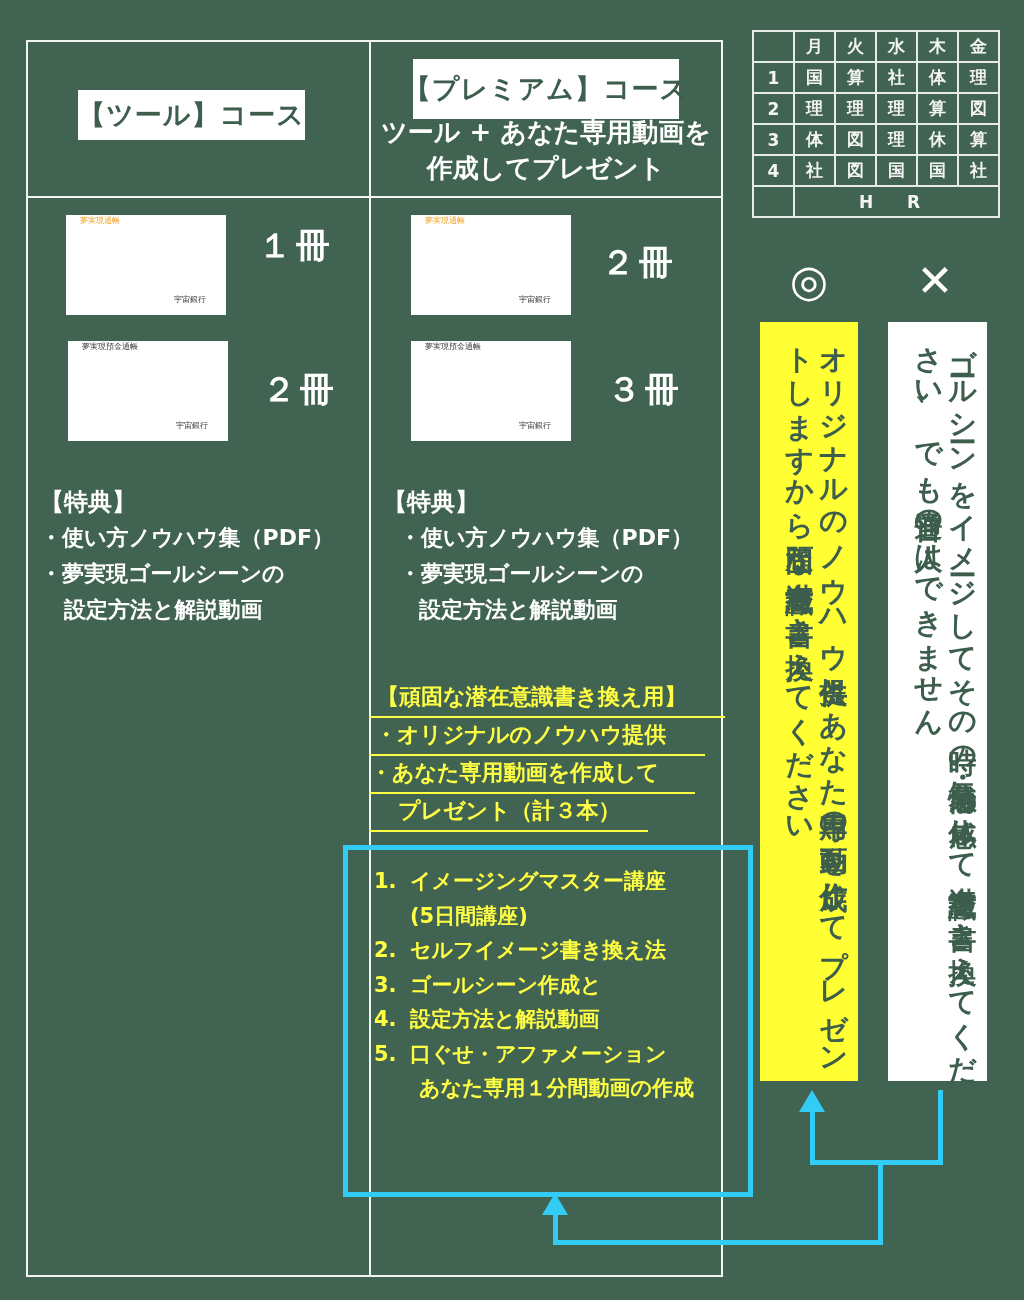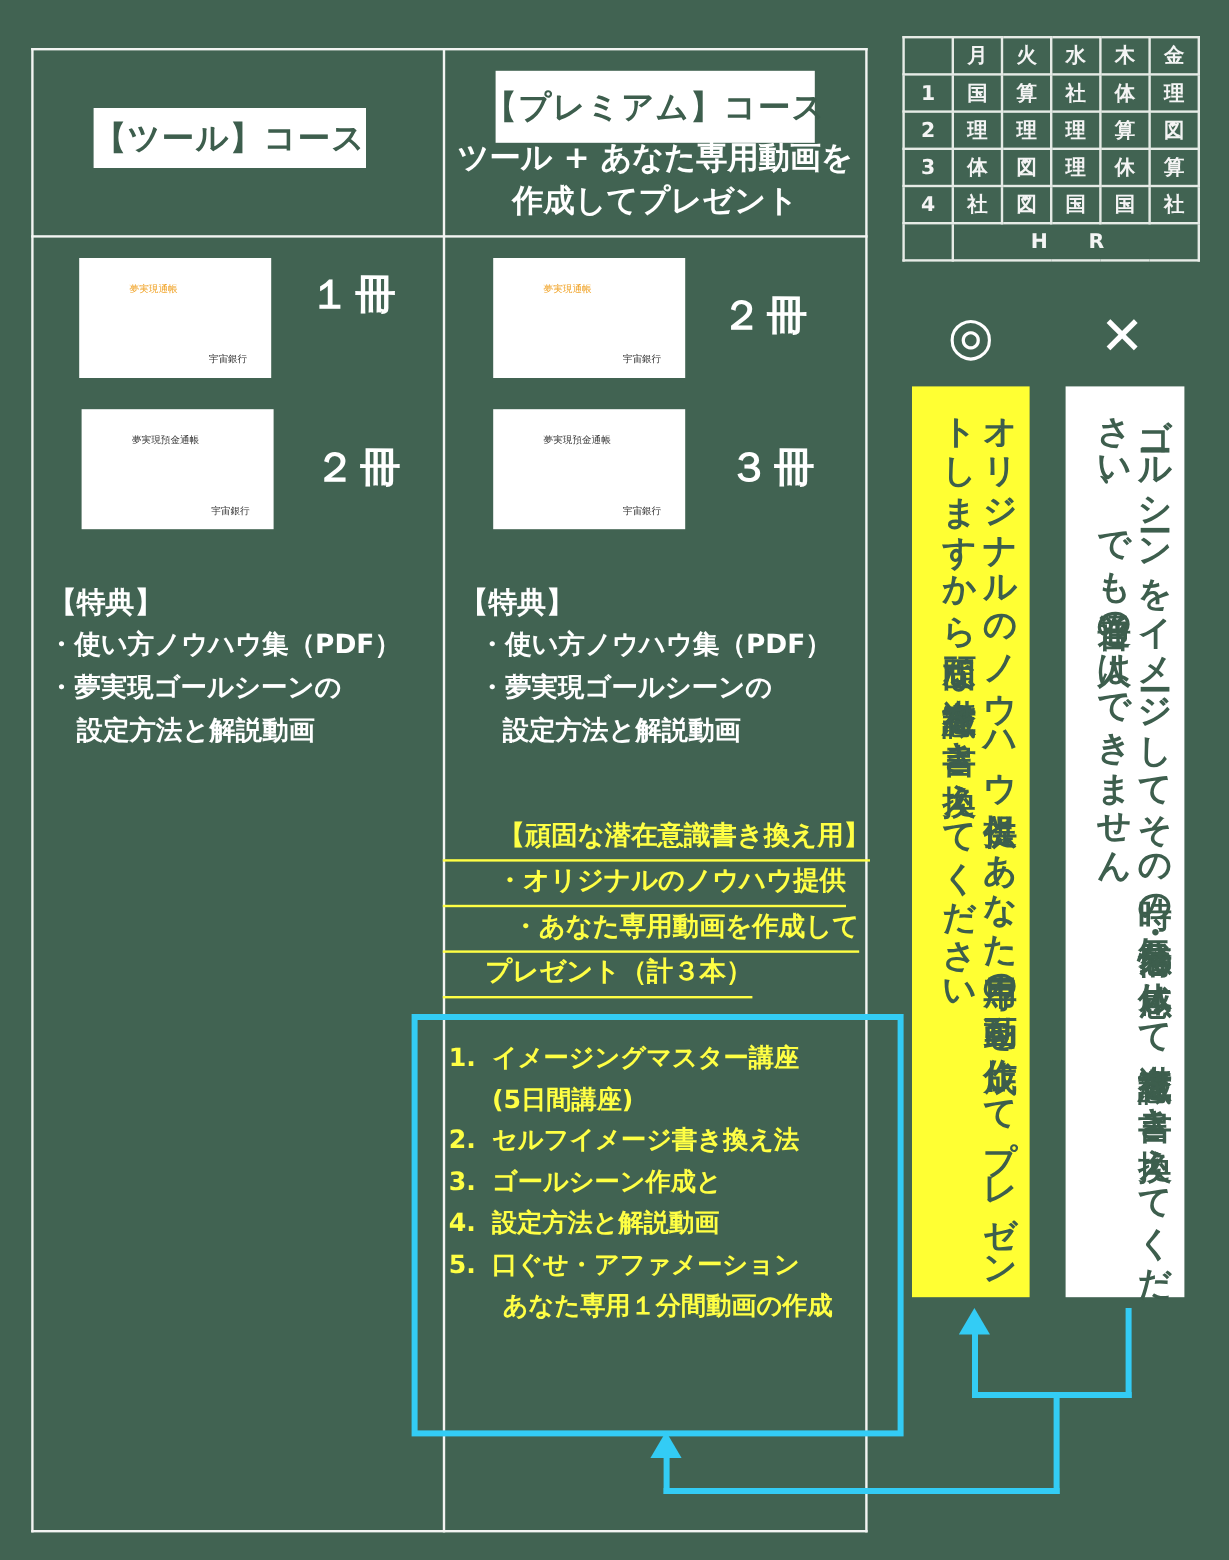--- a/index.html
+++ b/index.html
@@ -14,28 +14,28 @@
     position:absolute; background:#ffffff; color:#3d5e4d;
     font-weight:bold; font-size:27px; display:flex; align-items:center; justify-content:center;
     letter-spacing:1px; white-space:nowrap;
   }
   .sub-title {
     position:absolute; text-align:center; font-weight:bold; font-size:26px; line-height:36px; color:#ffffff;
   }
   .passbook {
     position:absolute; background:#ffffff; width:160px; height:100px;
   }
-  .passbook .pb-title { position:absolute; left:14px; top:20px; font-size:8px; white-space:nowrap;margin-left:28px; }
+  .passbook .pb-title { position:absolute; left:14px; top:0; font-size:8px; white-space:nowrap; }
   .passbook .pb-bank { position:absolute; right:20px; bottom:10px; font-size:8px; color:#333; white-space:nowrap; }
   .count {
     position:absolute; font-weight:bold; font-size:34px; color:#ffffff; letter-spacing:4px; white-space:nowrap;
   }
   .benefit { position:absolute; font-weight:bold; color:#ffffff; font-size:22px; line-height:36px; white-space:nowrap; }
   .benefit .ind { padding-left:20px; }
-  .yl-list { position:absolute; font-weight:bold; color:#ffff44; font-size:22px; white-space:nowrap;text-align:right; }
+  .yl-list { position:absolute; font-weight:bold; color:#ffff44; font-size:22px; white-space:nowrap; }
   .yl-list div { height:36px; line-height:34px; border-bottom:2px solid #ffff44; display:block; }
   .blue-box { position:absolute; border:5px solid #33ccf5; }
   .prog { position:absolute; font-weight:bold; color:#ffff44; font-size:21px; line-height:34.5px; white-space:nowrap; }
   .prog .num { display:inline-block; width:36px; }
   .prog .cont { padding-left:36px; }
   .prog .cont2 { padding-left:45px; }
   .timetable { position:absolute; left:752px; top:30px; border-collapse:collapse; }
   .timetable td {
     border:2px solid #e6ebe6; width:39px; height:29px; text-align:center; vertical-align:middle;
     font-weight:bold; font-size:17px; color:#f4f4f4; padding:0;
@@ -97,22 +97,22 @@
 <div class="benefit" style="left:383px;top:484px;">
   <div style="font-size:24px;">【特典】</div>
   <div style="padding-left:16px;">・使い方ノウハウ集（PDF）</div>
   <div style="padding-left:16px;">・夢実現ゴールシーンの</div>
   <div style="padding-left:36px;">設定方法と解説動画</div>
 </div>
 
 <div class="yl-list" style="left:369px;top:680px;">
   <div style="width:348px;padding-left:8px;">【頑固な潜在意識書き換え用】</div>
   <div style="width:330px;padding-left:6px;">・オリジナルのノウハウ提供</div>
-  <div style="width:325px;padding-left:22px;">・あなた専用動画を作成して</div>
-  <div style="width:250px;padding-left:8px;">プレゼント（計３本）</div>
+  <div style="width:325px;padding-left:1px;">・あなた専用動画を作成して</div>
+  <div style="width:250px;padding-left:29px;">プレゼント（計３本）</div>
 </div>
 
 <div class="blue-box" style="left:343px;top:845px;width:400px;height:342px;"></div>
 <div class="prog" style="left:374px;top:864px;">
   <div><span class="num">1.</span><span>イメージングマスター講座</span></div>
   <div class="cont">(5日間講座)</div>
   <div><span class="num">2.</span><span>セルフイメージ書き換え法</span></div>
   <div><span class="num">3.</span><span>ゴールシーン作成と</span></div>
   <div><span class="num">4.</span><span>設定方法と解説動画</span></div>
   <div><span class="num">5.</span><span>口ぐせ・アファメーション</span></div>

